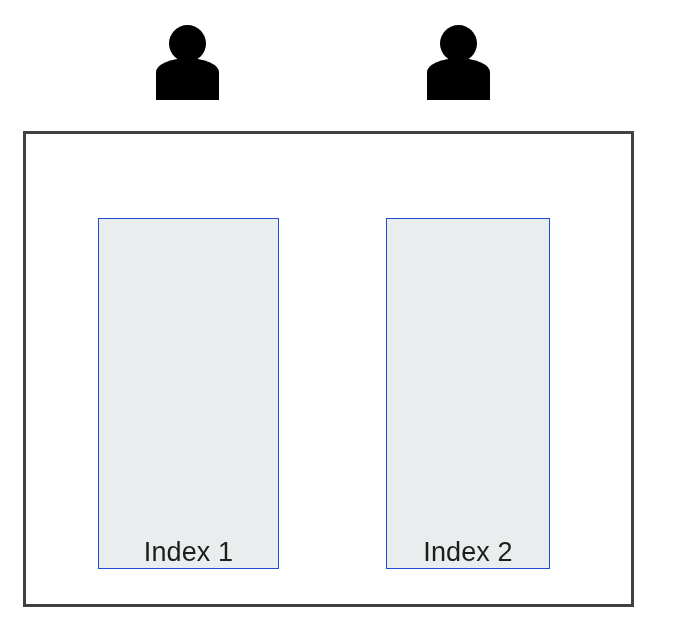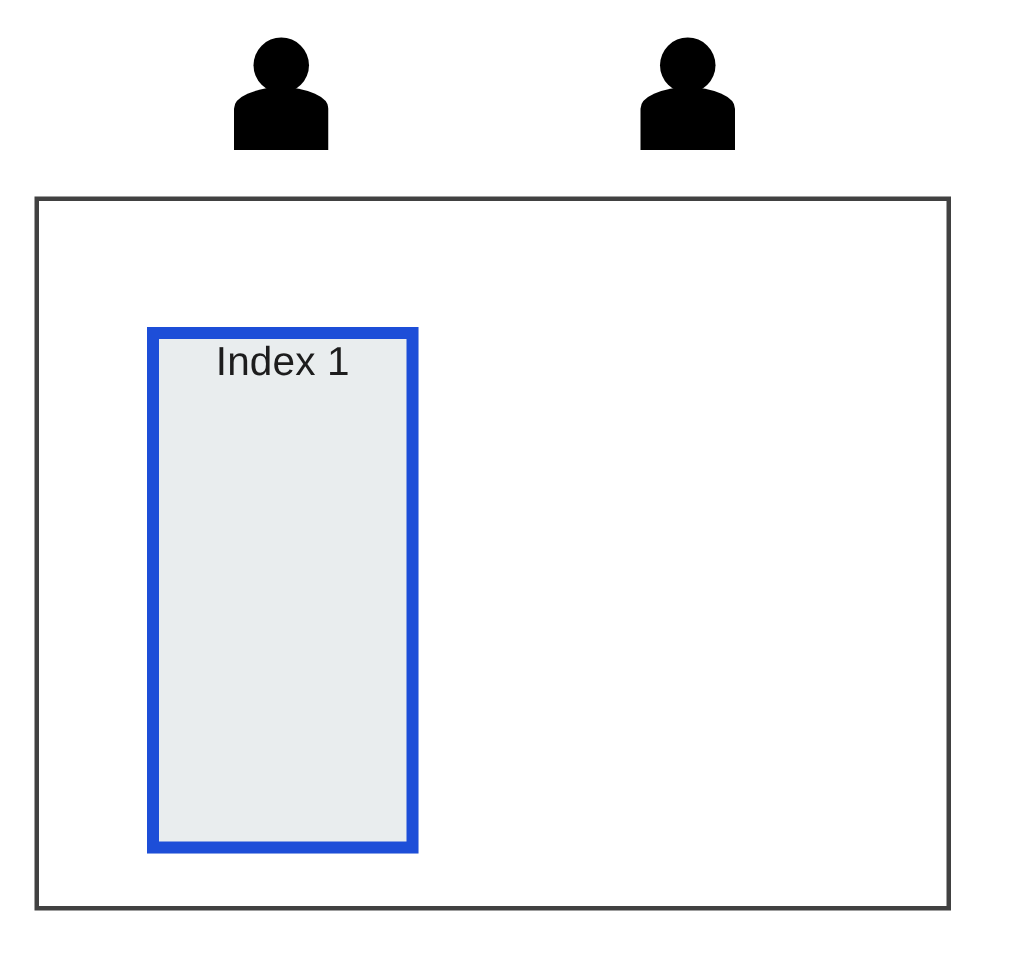--- a/index.html
+++ b/index.html
@@ -47,23 +47,23 @@
     box-sizing: border-box;
     background: #ffffff;
     border: 3px solid #414141;
   }
 
   
   .index-box {
     position: absolute;
     box-sizing: border-box;
     background: #e9edee;
-    border: 8px solid #1d4ed8;
+    border: 1px solid #1d4ed8;
     display: flex;
-    align-items: flex-start;
+    align-items: flex-end;
     justify-content: center;
   }
   #index-box-1 {
     left: 98px;
     top: 218px;
     width: 181px;
     height: 351px;
   }
   #index-box-2 {
     left: 386px;
@@ -104,14 +104,17 @@
       </svg>
     </span>
   </div>
 
   <div id="outer-container"></div>
 
   <div class="index-box" id="index-box-1">
     <span class="index-label">Index 1</span>
   </div>
 
+  <div class="index-box" id="index-box-2">
+    <span class="index-label">Index 2</span>
+  </div>
 
 </div>
 
 </body></html>

